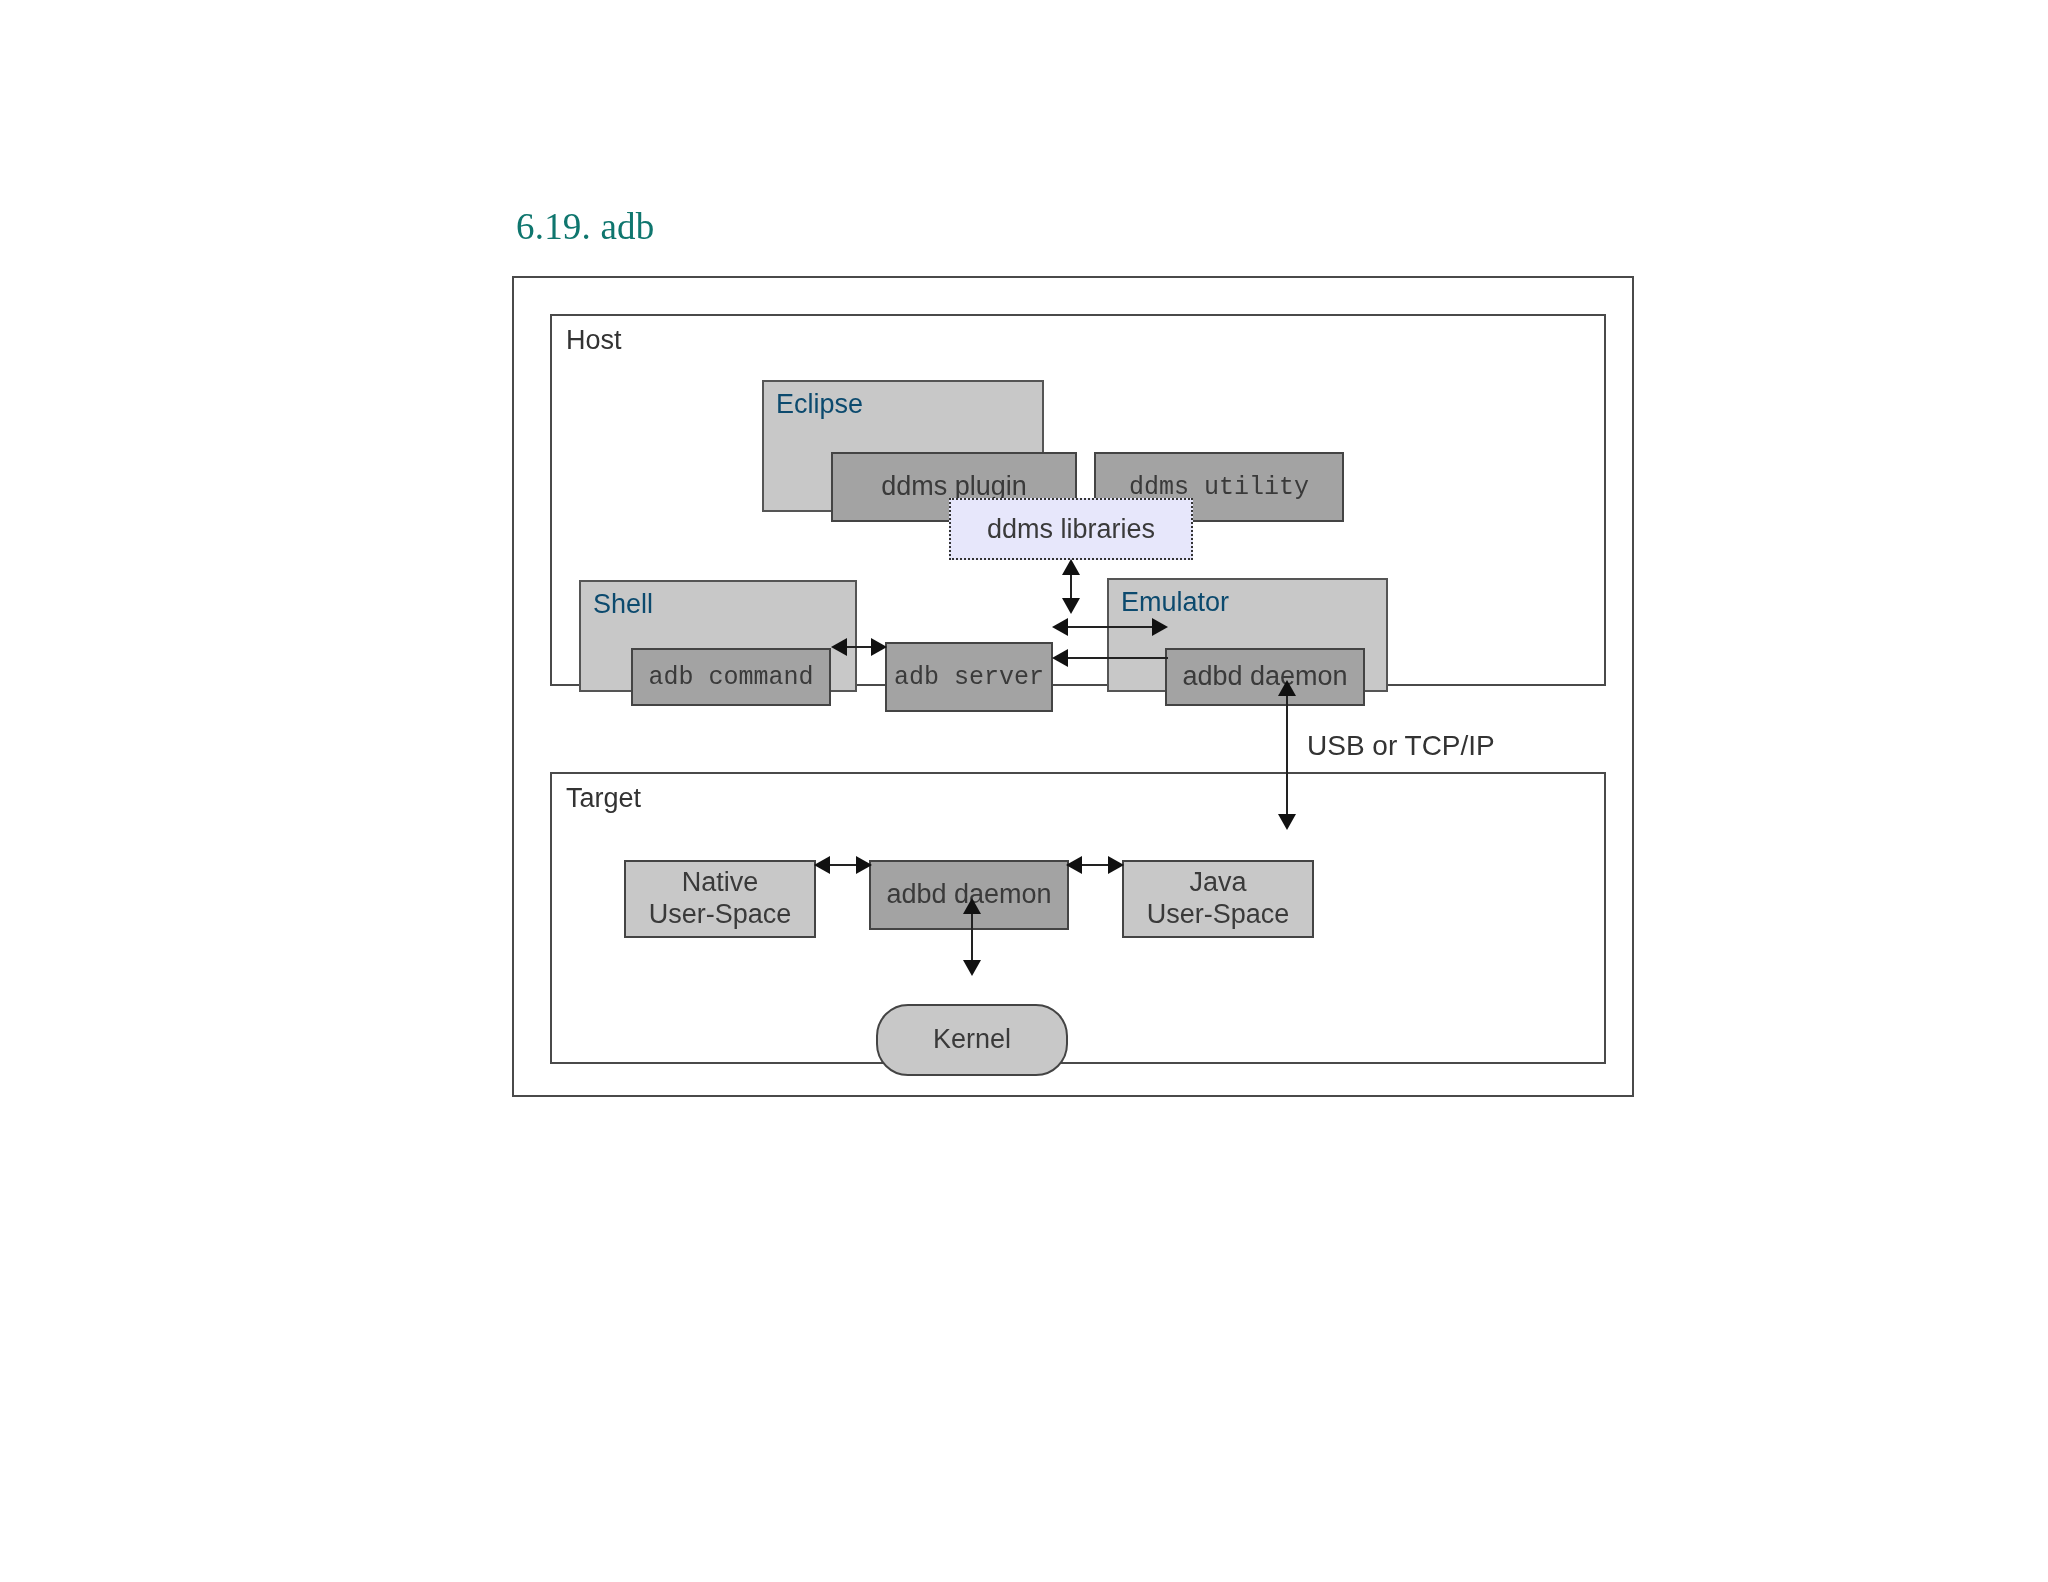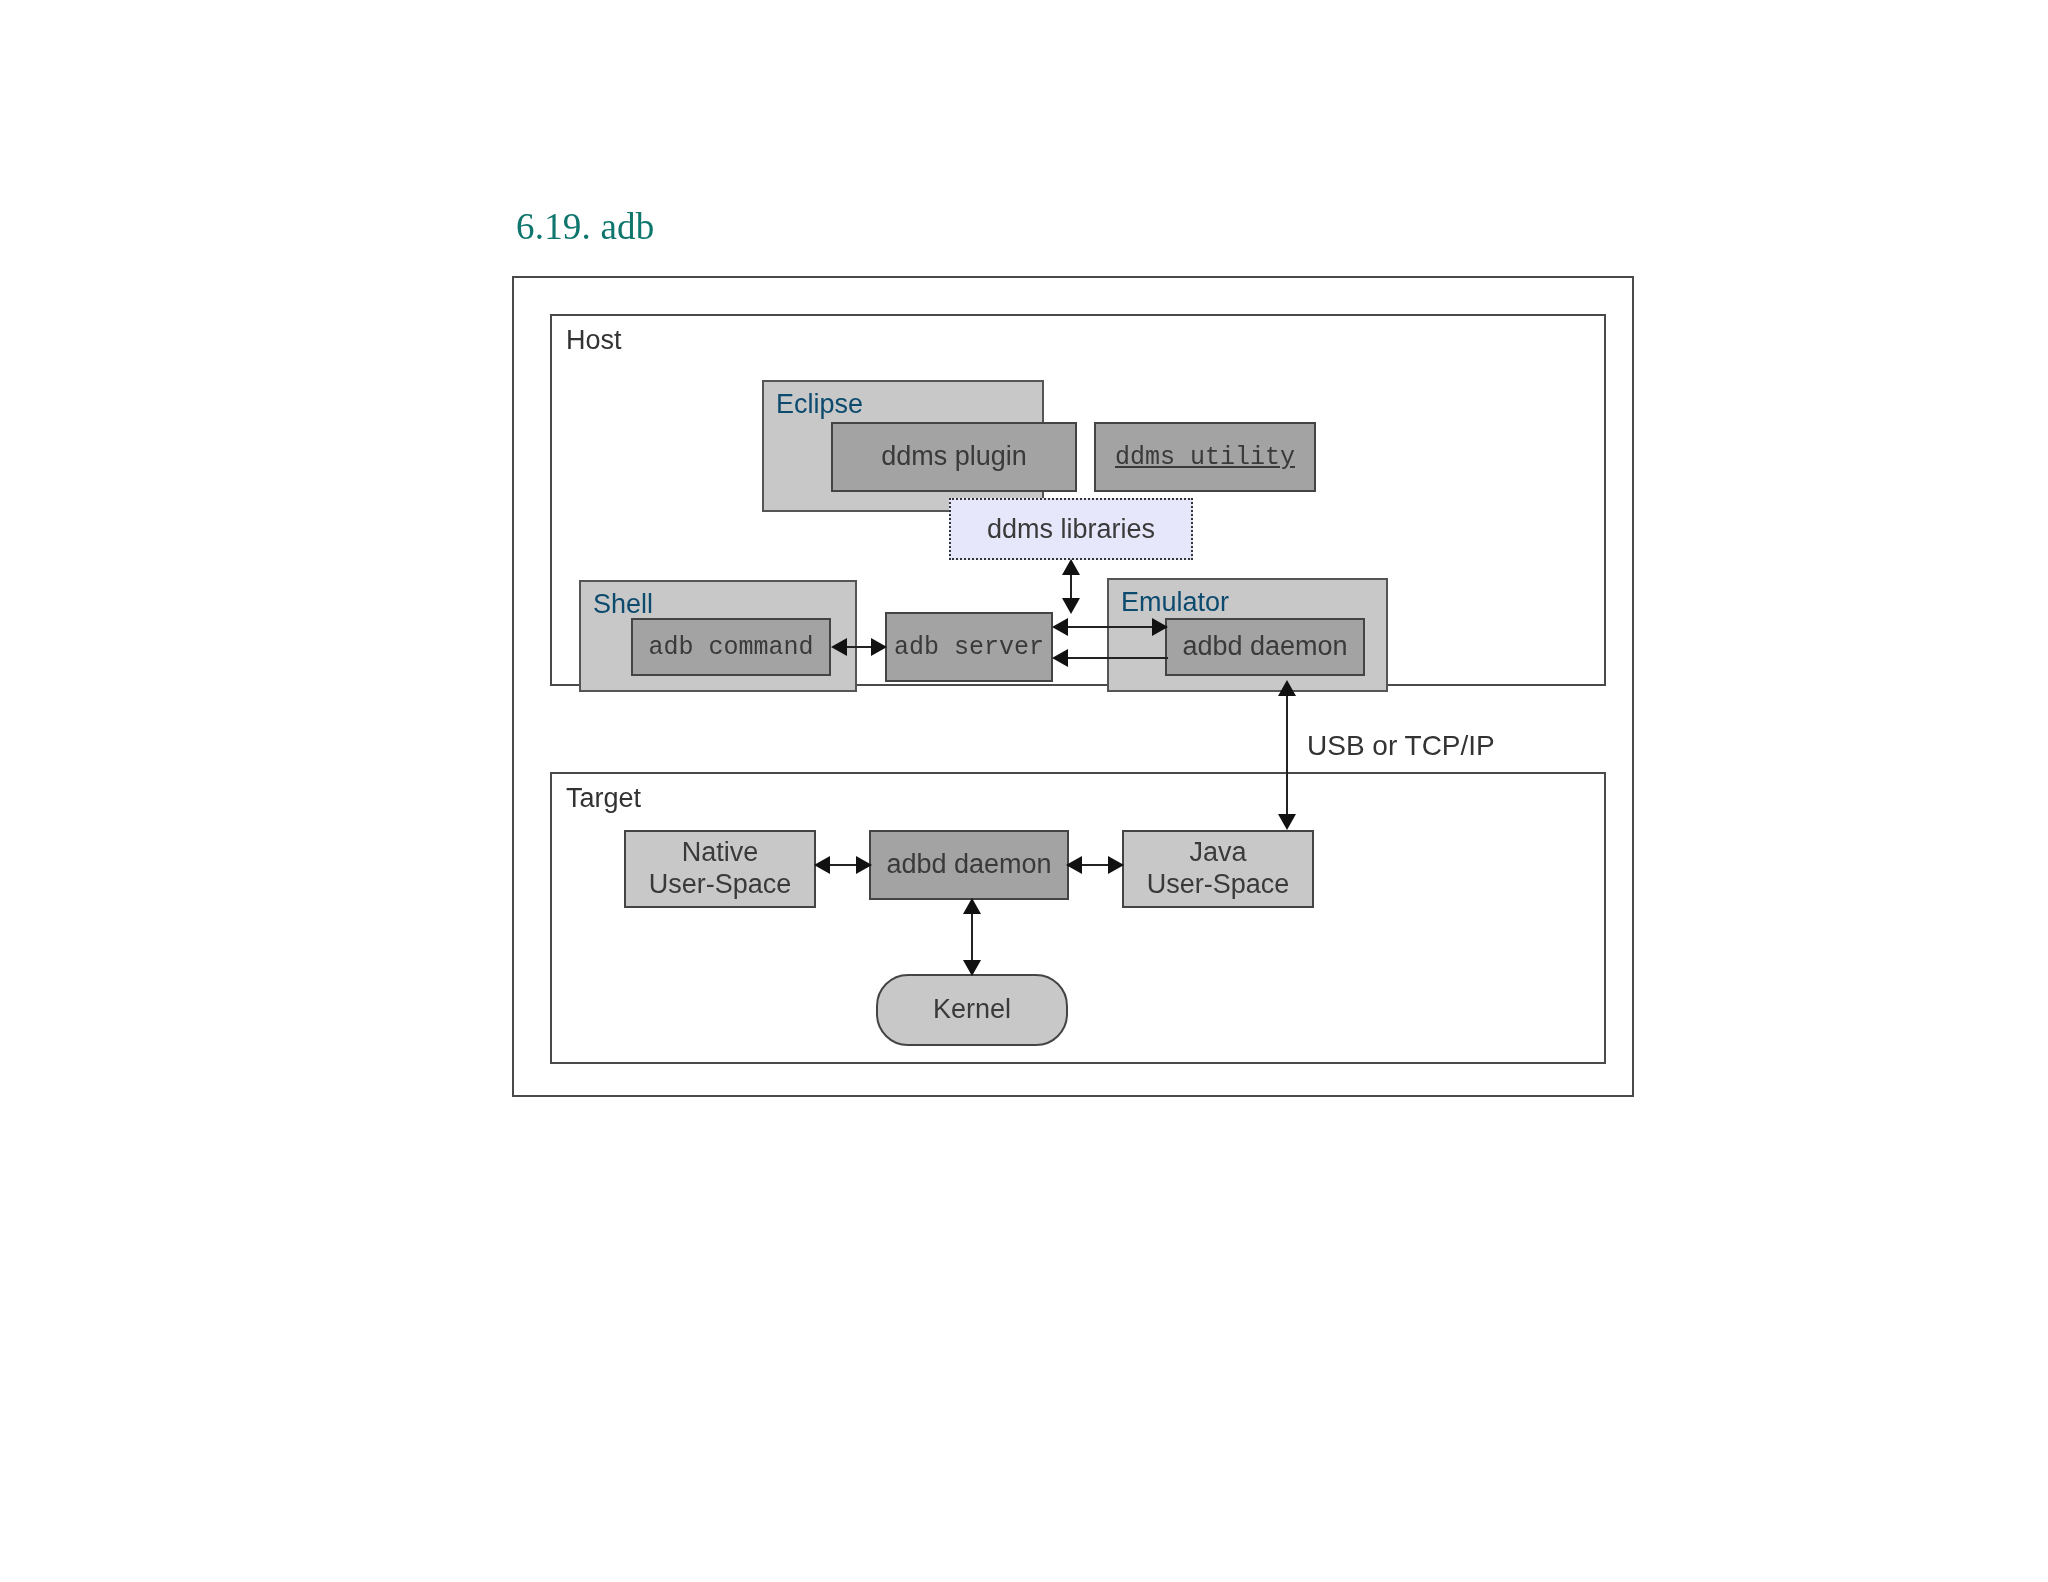--- a/index.html
+++ b/index.html
@@ -77,20 +77,21 @@
   
   .comp-box {
     position: absolute;
     box-sizing: border-box;
     border: 2px solid #444444;
     display: flex;
     align-items: center;
     justify-content: center;
     text-align: center;
     color: #3a3a3a;
+    margin-top: 30px;
   }
   .comp-dark  { background: #a3a3a3; }
   .comp-light { background: #c8c8c8; }
   .mono { font-family: "Liberation Mono", "DejaVu Sans Mono", monospace; font-size: 25px; }
   .sans { font-family: "Liberation Sans", sans-serif; font-size: 27px; line-height: 1.18; }
 
   
   #ddms-libraries {
     position: absolute;
     background: #e7e7fb;
@@ -150,21 +151,21 @@
 
   <div class="section-box" id="host-section">
     <div class="section-label">Host</div>
 
     <div class="group-box" id="eclipse-group" style="left:210px; top:64px; width:282px; height:132px;">
       <div class="group-label">Eclipse</div>
     </div>
 
     <div class="comp-box comp-dark sans" style="left:279px; top:106px; width:246px; height:70px; z-index:5;">ddms plugin</div>
 
-    <div class="comp-box comp-dark mono" style="left:542px; top:106px; width:222px; height:70px; z-index:5;text-decoration:underline;">ddms utility</div>
+    <div class="comp-box comp-dark mono" style="left:542px; top:106px; width:250px; height:70px; z-index:5;">ddms utility</div>
 
     <div id="ddms-libraries" style="left:397px; top:182px; width:244px; height:62px;">ddms libraries</div>
 
     <div class="group-box" id="shell-group" style="left:27px; top:264px; width:278px; height:112px;">
       <div class="group-label">Shell</div>
     </div>
 
     <div class="comp-box comp-dark mono" style="left:79px; top:302px; width:200px; height:58px; z-index:5;">adb command</div>
 
     <div class="comp-box comp-dark mono" style="left:333px; top:296px; width:168px; height:70px; z-index:7;">adb server</div>

